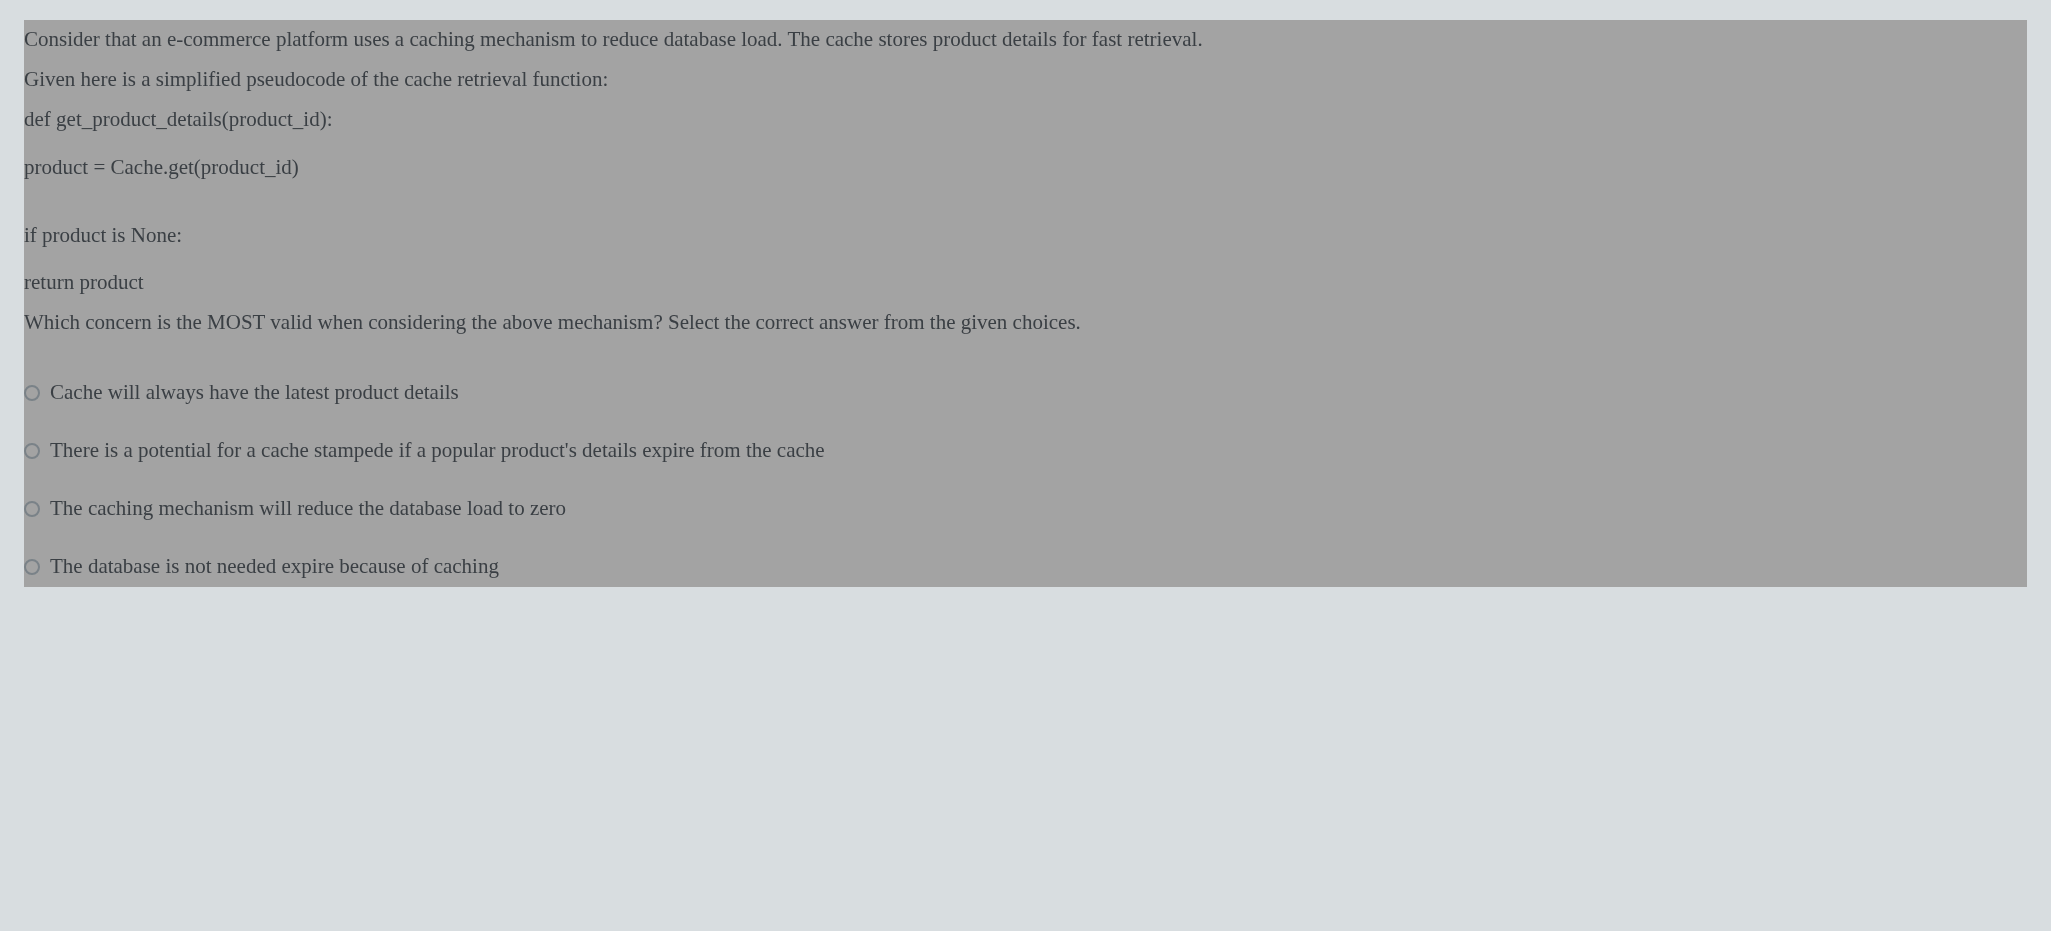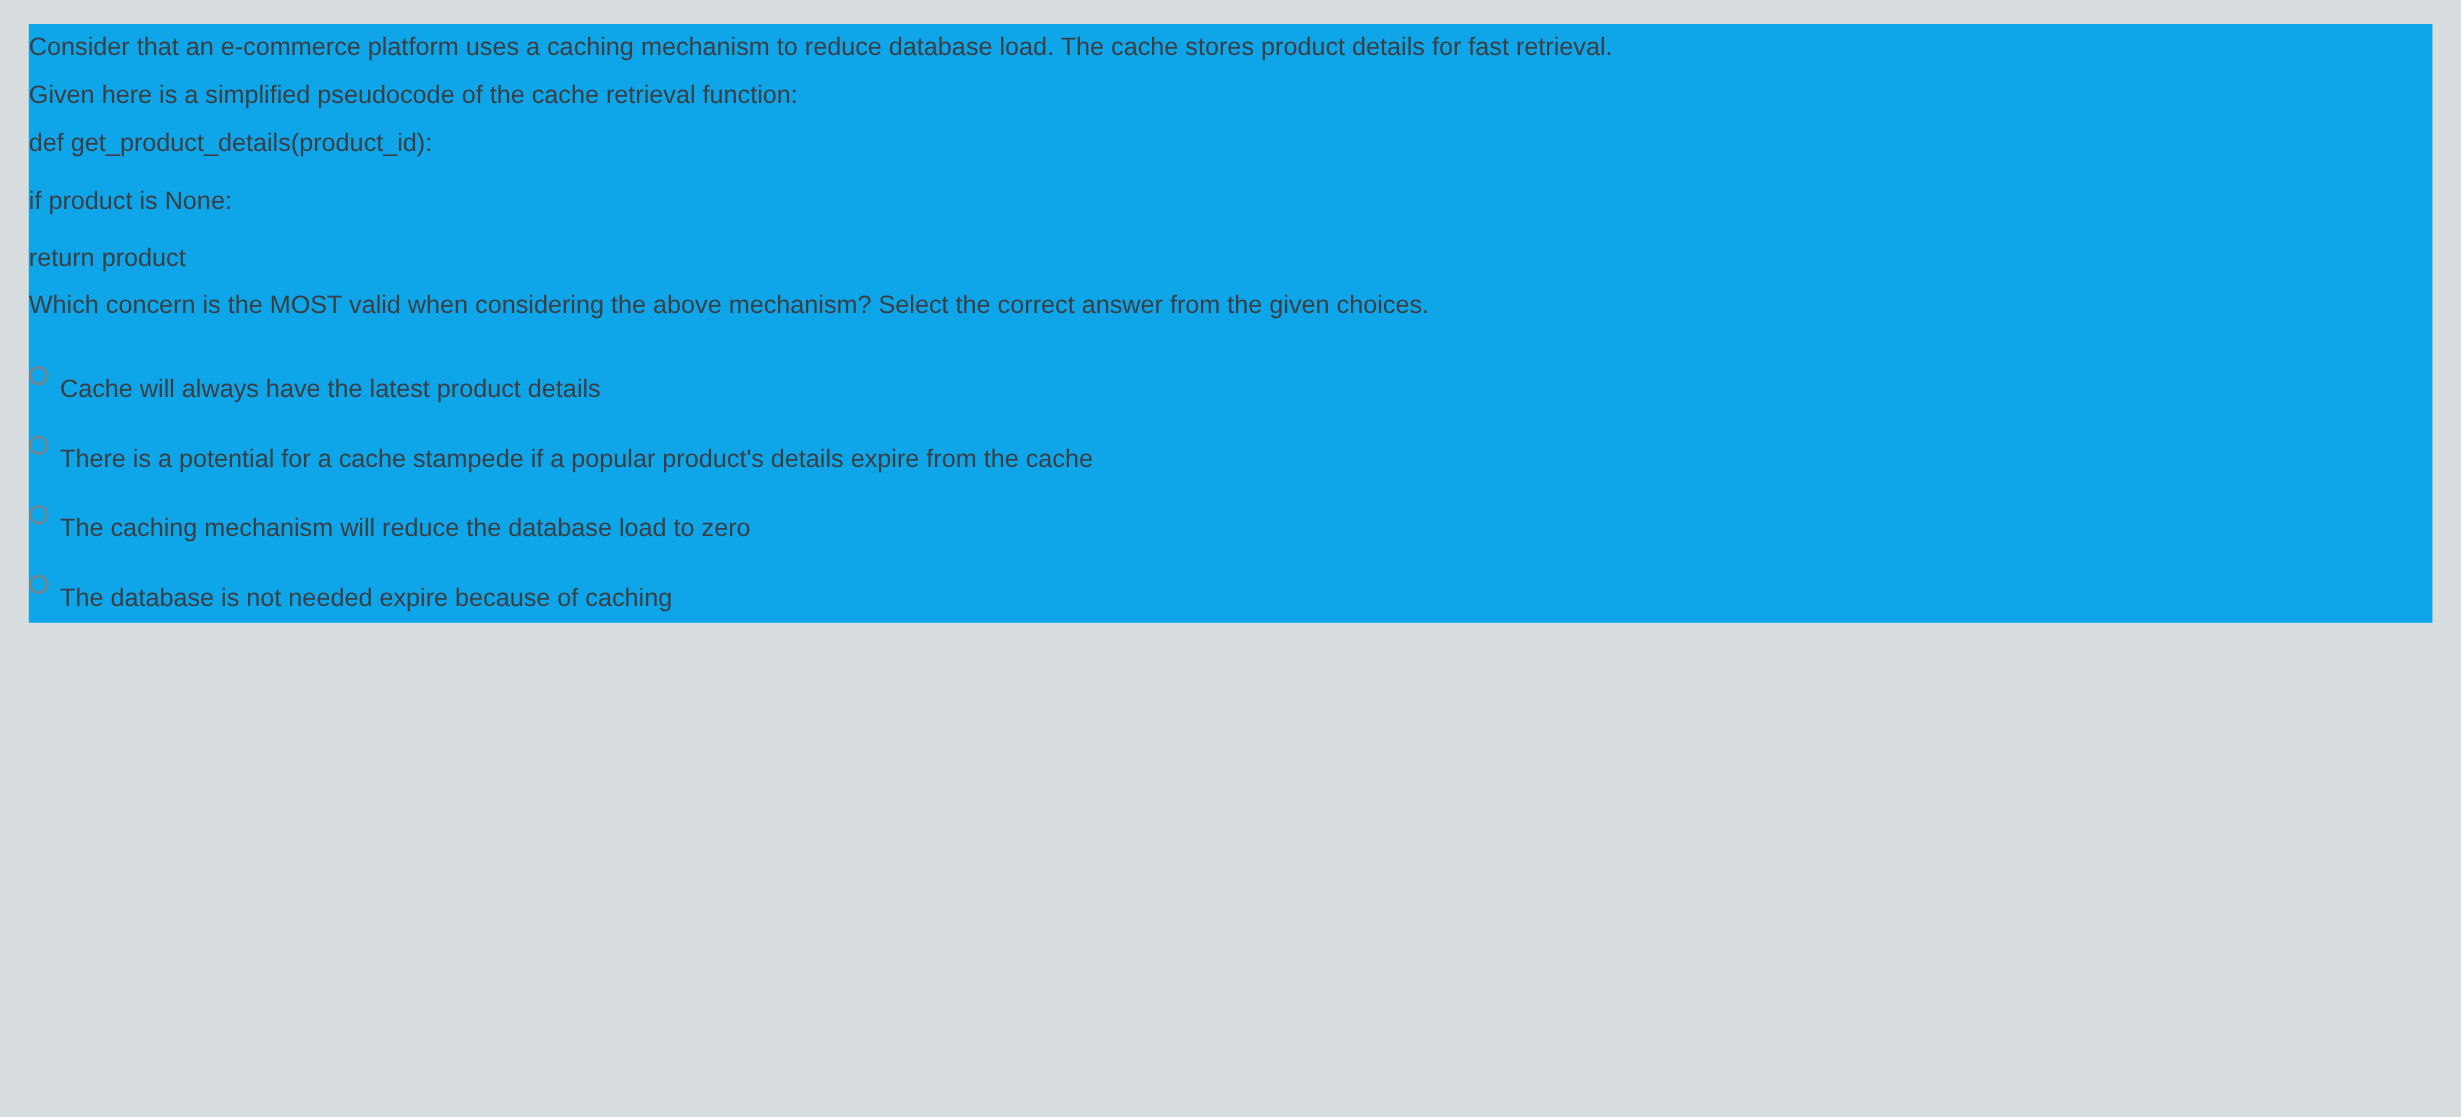--- a/index.html
+++ b/index.html
@@ -9,36 +9,38 @@
     }
     body {
       background: #d8dde0;
       font-family: Arial, Helvetica, sans-serif;
       padding: 20px 24px;
       color: #3a3f44;
       font-size: 21px;
       line-height: 1.9;
     }
     .question-container {
-      background: #0ea5e9;
+      background: #a3a3a3;
+      font-family: Liberation Serif, serif;
     }
     .question-text {
       margin-bottom: 8px;
     }
     .question-line {
       display: block;
     }
     .code-block {
       margin-bottom: 28px;
     }
     .options {
       margin-top: 30px;
     }
     .option {
       display: flex;
+      align-items: center;
       margin-bottom: 18px;
       gap: 10px;
     }
     .radio {
       width: 16px;
       height: 16px;
       border: 2px solid #7a8288;
       border-radius: 50%;
       background: transparent;
       flex-shrink: 0;
@@ -52,20 +54,23 @@
 <body>
 
 <div class="question-container">
 
   <div class="question-text">
     <span class="question-line">Consider that an e-commerce platform uses a caching mechanism to reduce database load. The cache stores product details for fast retrieval.</span>
     <span class="question-line">Given here is a simplified pseudocode of the cache retrieval function:</span>
     <span class="question-line">def get_product_details(product_id):</span>
   </div>
 
+  <div class="code-block">
+    <span class="question-line">product = Cache.get(product_id)</span>
+  </div>
 
   <div class="question-text">
     <span class="question-line">if product is None:</span>
   </div>
 
 
   <div class="question-text">
     <span class="question-line">return product</span>
     <span class="question-line">Which concern is the MOST valid when considering the above mechanism? Select the correct answer from the given choices.</span>
   </div>

